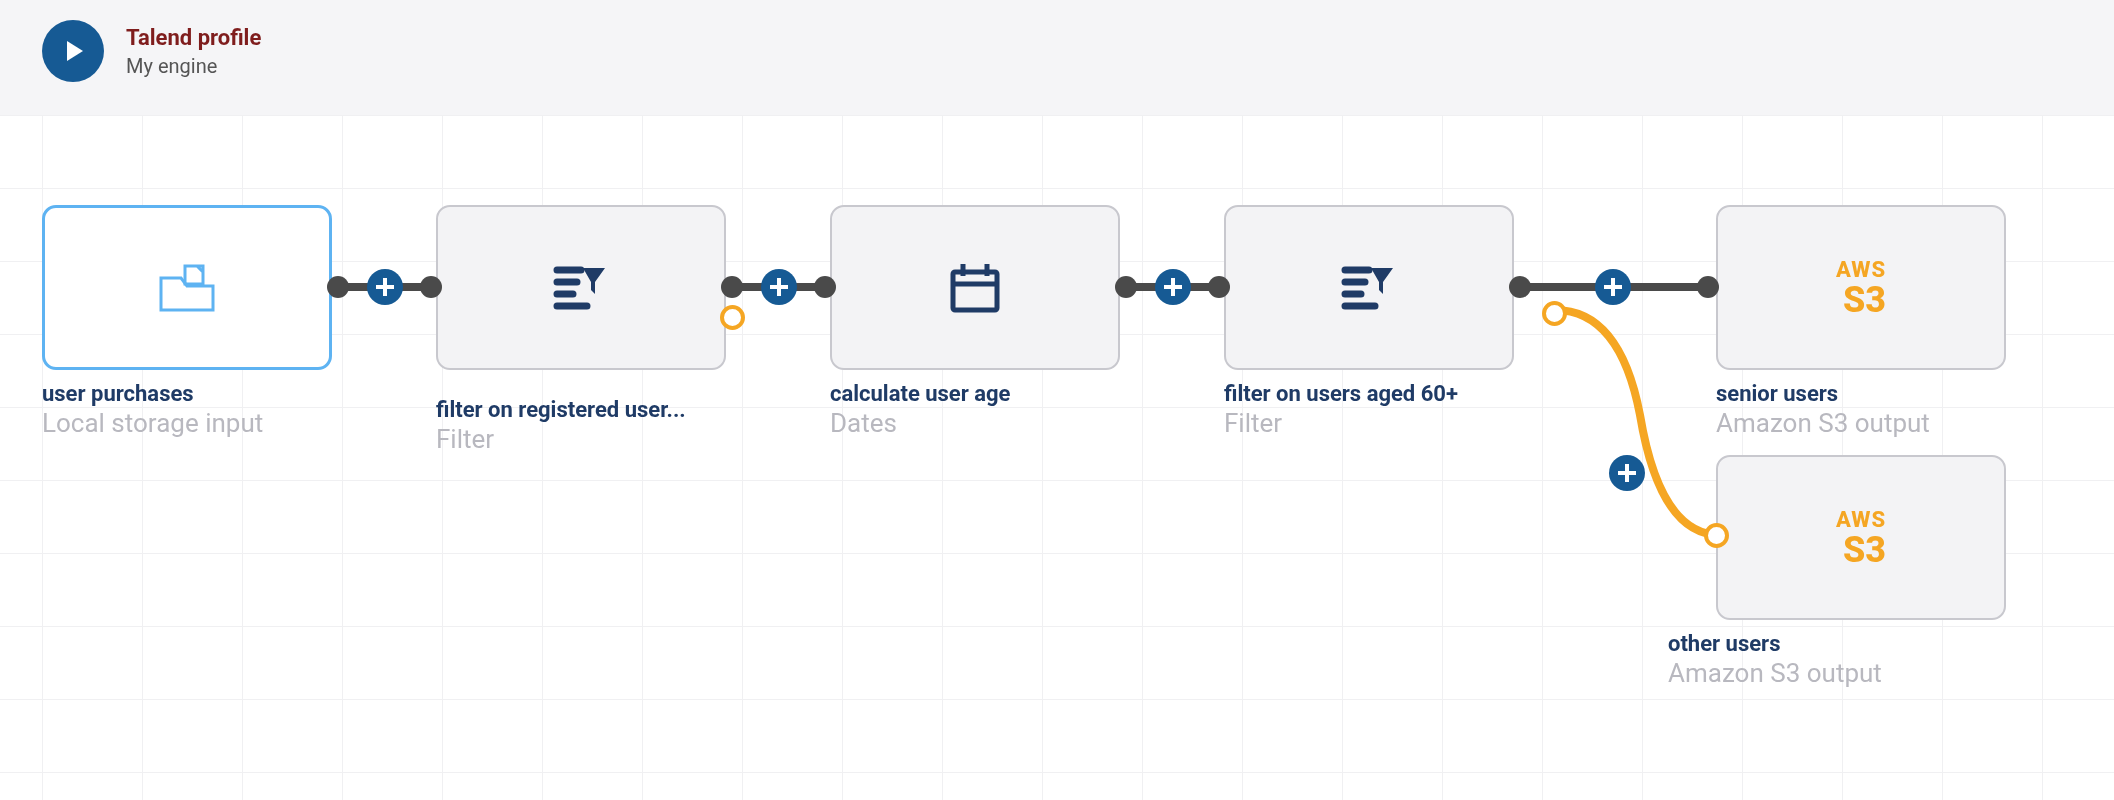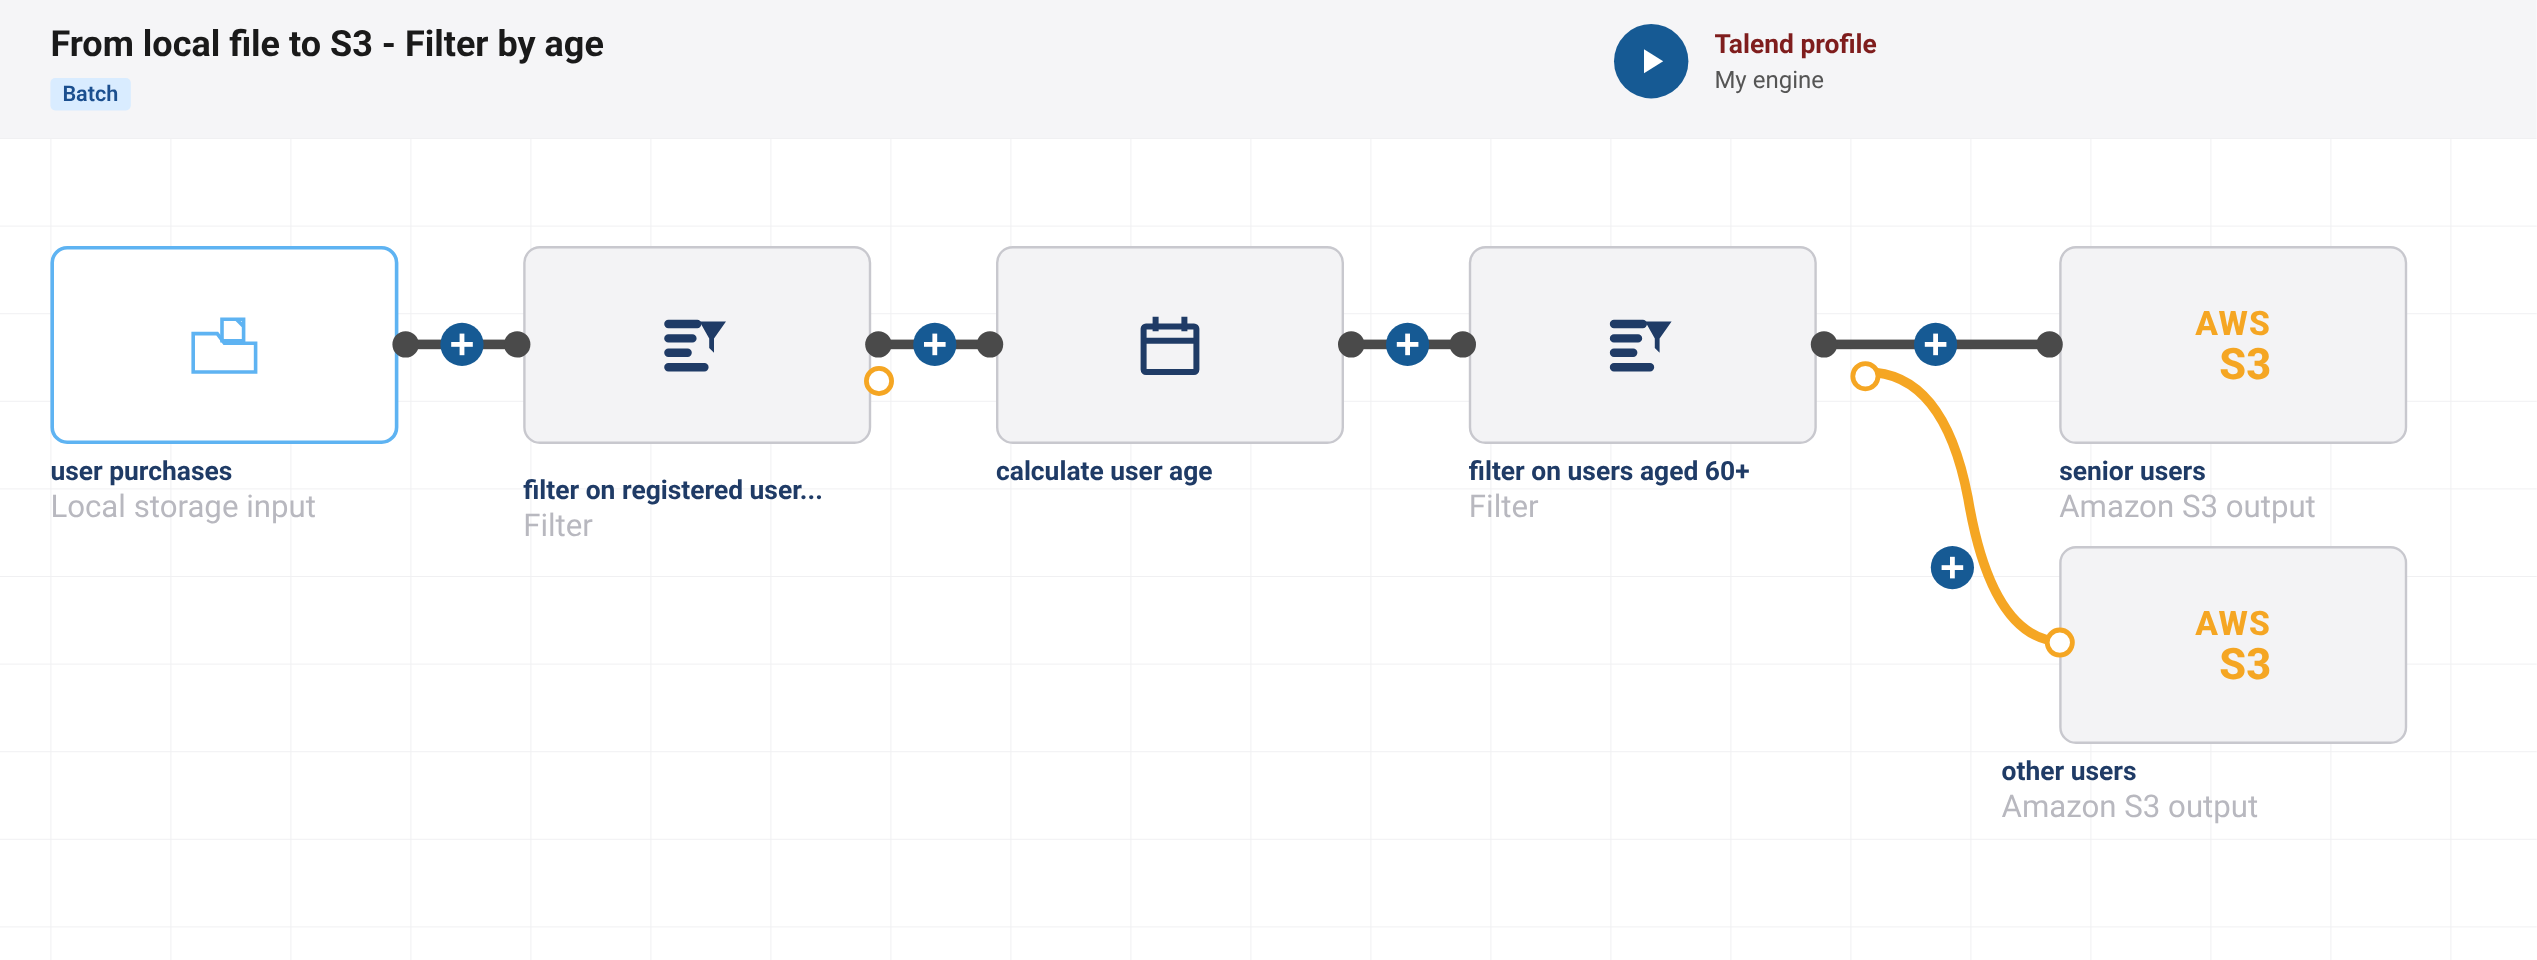--- a/index.html
+++ b/index.html
@@ -139,32 +139,28 @@
 
   
   .icon-folder { width: 66px; height: 56px; }
   .icon-filter { width: 56px; height: 48px; }
   .icon-cal { width: 56px; height: 56px; }
   .s3-text {
     text-align:center;
     font-weight: 800;
     color: #f5a623;
   }
-  .s3-text .aws { font-size: 28px; display:block; letter-spacing:1px; }
+  .s3-text .aws { font-size: 22px; display:block; letter-spacing:1px; }
   .s3-text .s3 { font-size: 36px; display:block; line-height: 1; text-align: right; }
 
 </style>
 </head>
 <body>
 
 <div class="header">
-  <div class="title-block">
-    <div class="page-title">From local file to S3 - Filter by age</div>
-    <div class="badge">Batch</div>
-  </div>
   <div class="header-right">
     <div class="run-btn">
       <div class="play-triangle"></div>
     </div>
     <div class="profile-block">
       <div class="profile-label">Talend profile</div>
       <div class="profile-value">My engine</div>
     </div>
   </div>
 </div>
@@ -226,20 +222,21 @@
 
   <div class="node filter" style="left:830px; top:90px;">
     <svg class="icon-cal" viewBox="0 0 56 56">
       <rect x="6" y="12" width="44" height="38" rx="2" fill="none" stroke="#1f3b66" stroke-width="5"></rect>
       <path d="M6 24 L50 24" stroke="#1f3b66" stroke-width="5"></path>
       <path d="M16 4 L16 16 M40 4 L40 16" stroke="#1f3b66" stroke-width="5"></path>
     </svg>
   </div>
   <div class="node-labels" style="left:830px; top:266px;">
     <div class="node-title">calculate user age</div>
+    <div class="node-sub">Dates</div>
   </div>
 
   <div class="node filter" style="left:1224px; top:90px;">
     <svg class="icon-filter" viewBox="0 0 56 48">
       <path d="M4 6 L28 6 M4 18 L24 18 M4 30 L20 30 M4 42 L34 42" stroke="#1f3b66" stroke-width="7" stroke-linecap="round"></path>
       <path d="M30 4 L52 4 L42 18 L42 30 L38 26 L38 18 Z" fill="#1f3b66"></path>
     </svg>
   </div>
   <div class="node-labels" style="left:1224px; top:266px;">
     <div class="node-title">filter on users aged 60+</div>

